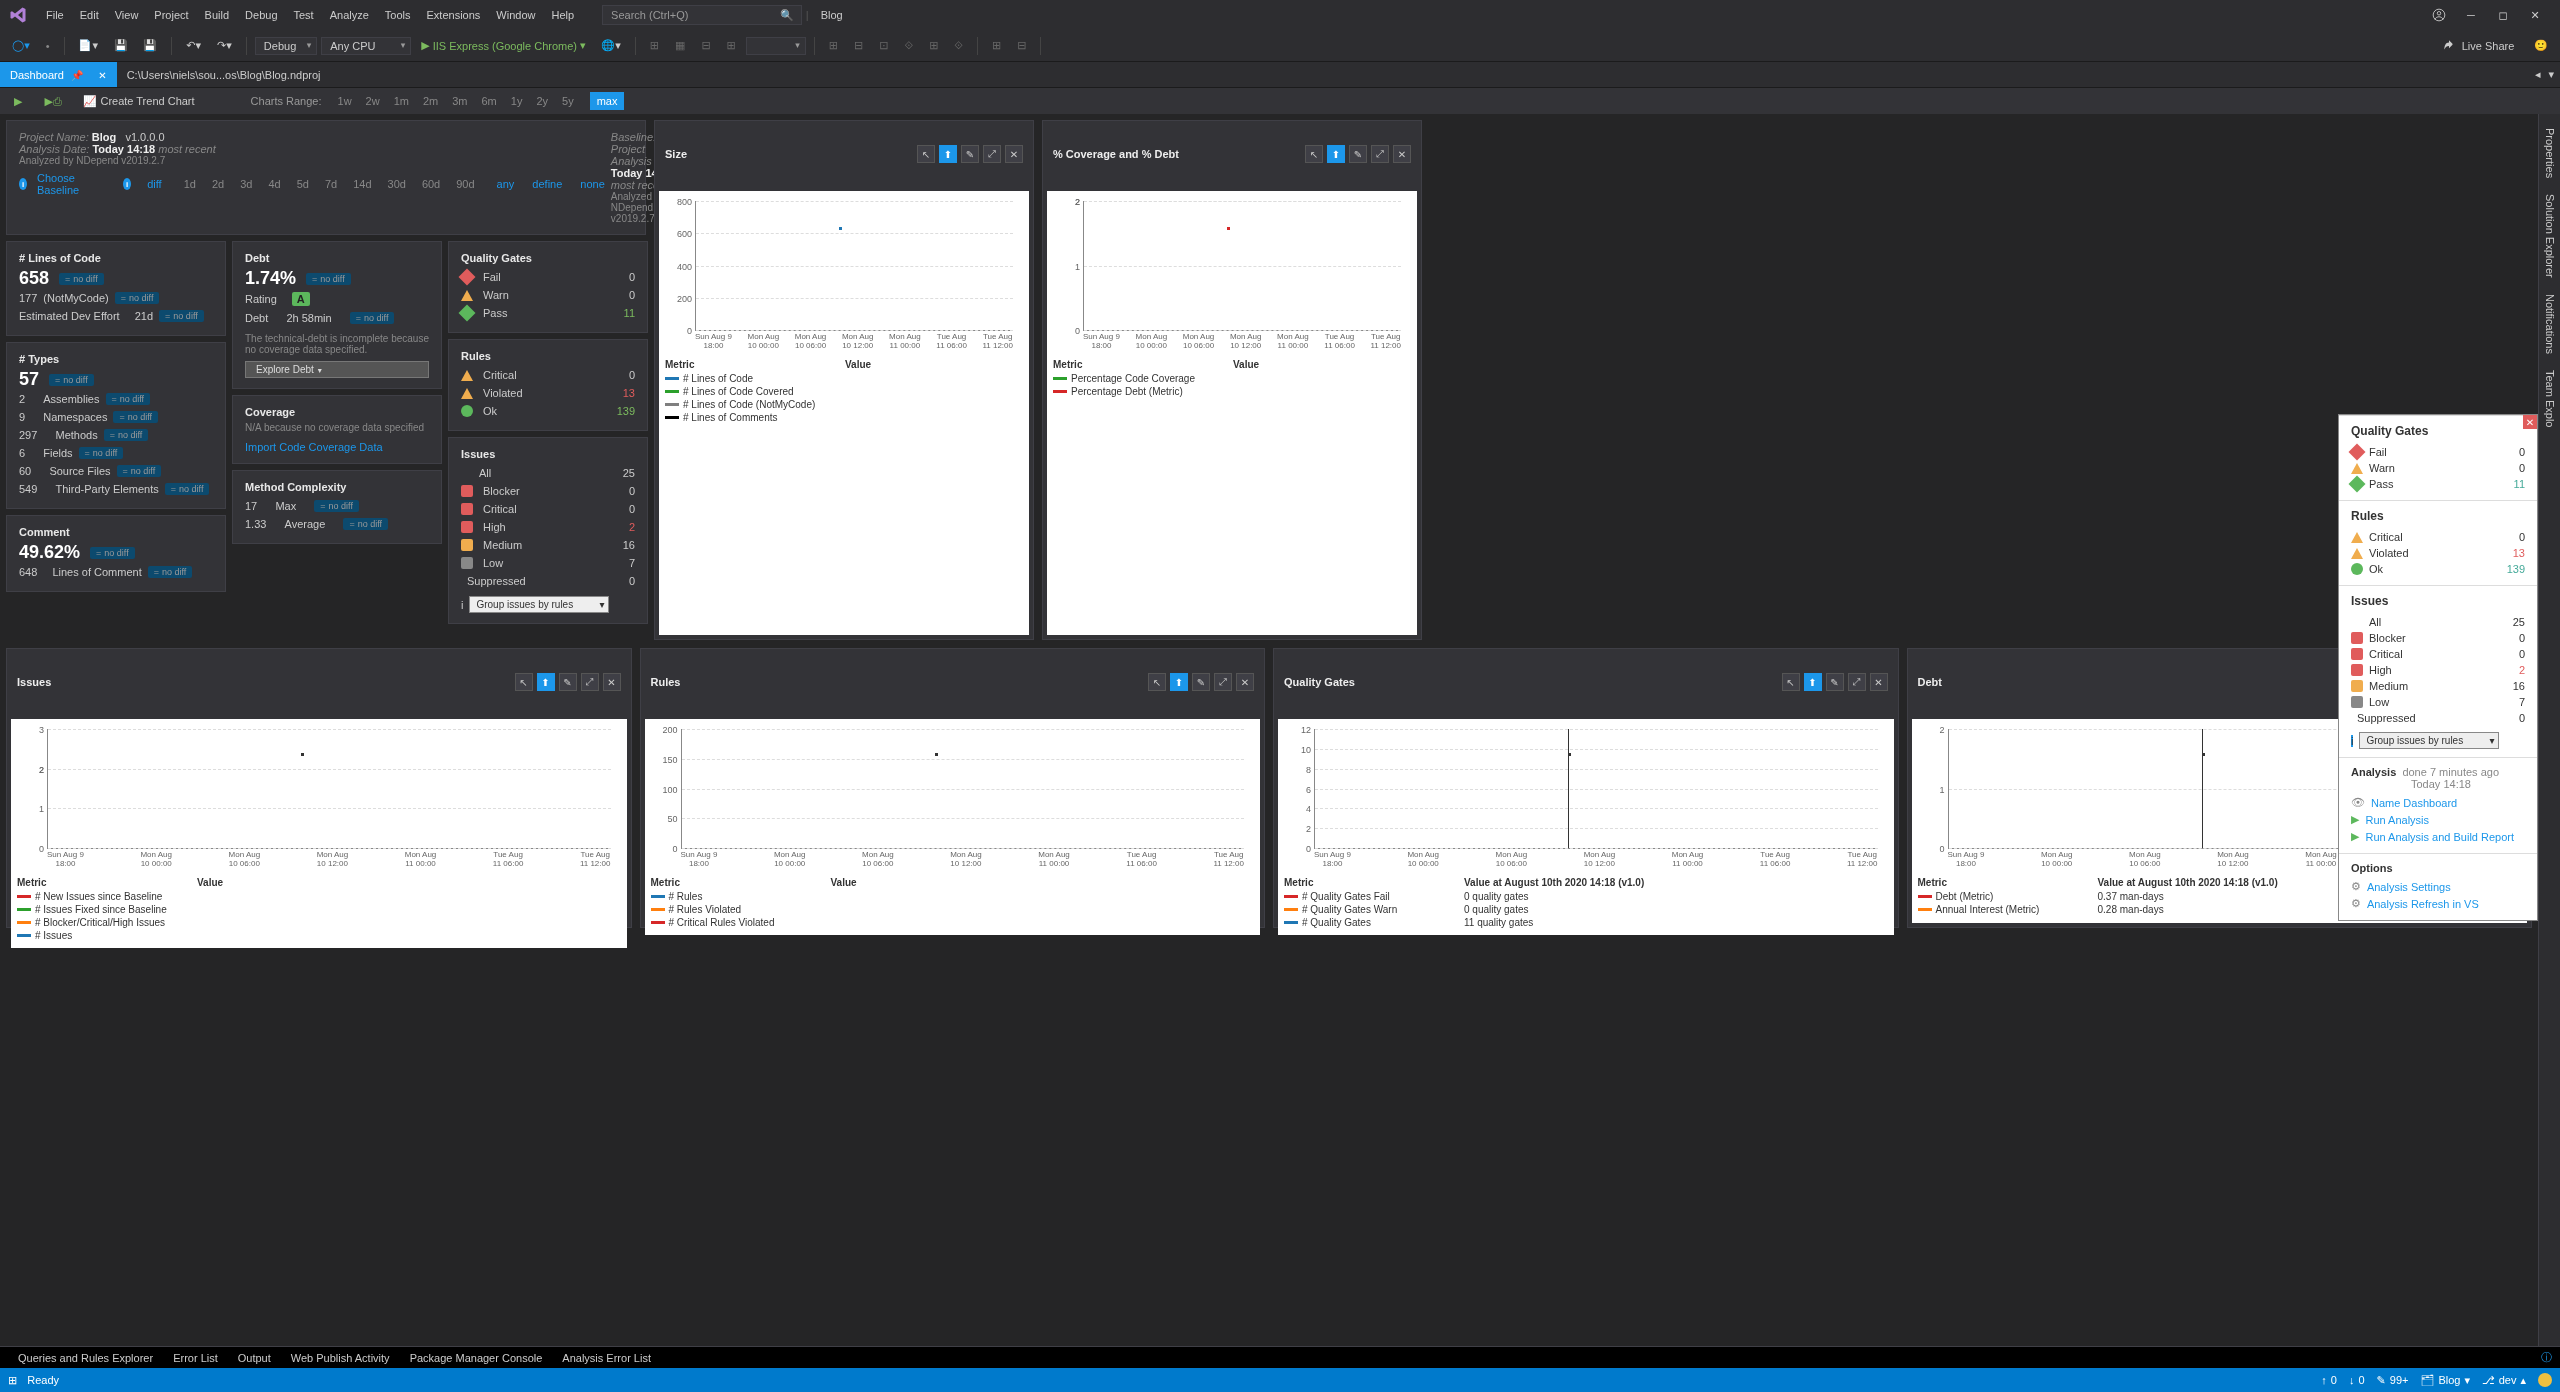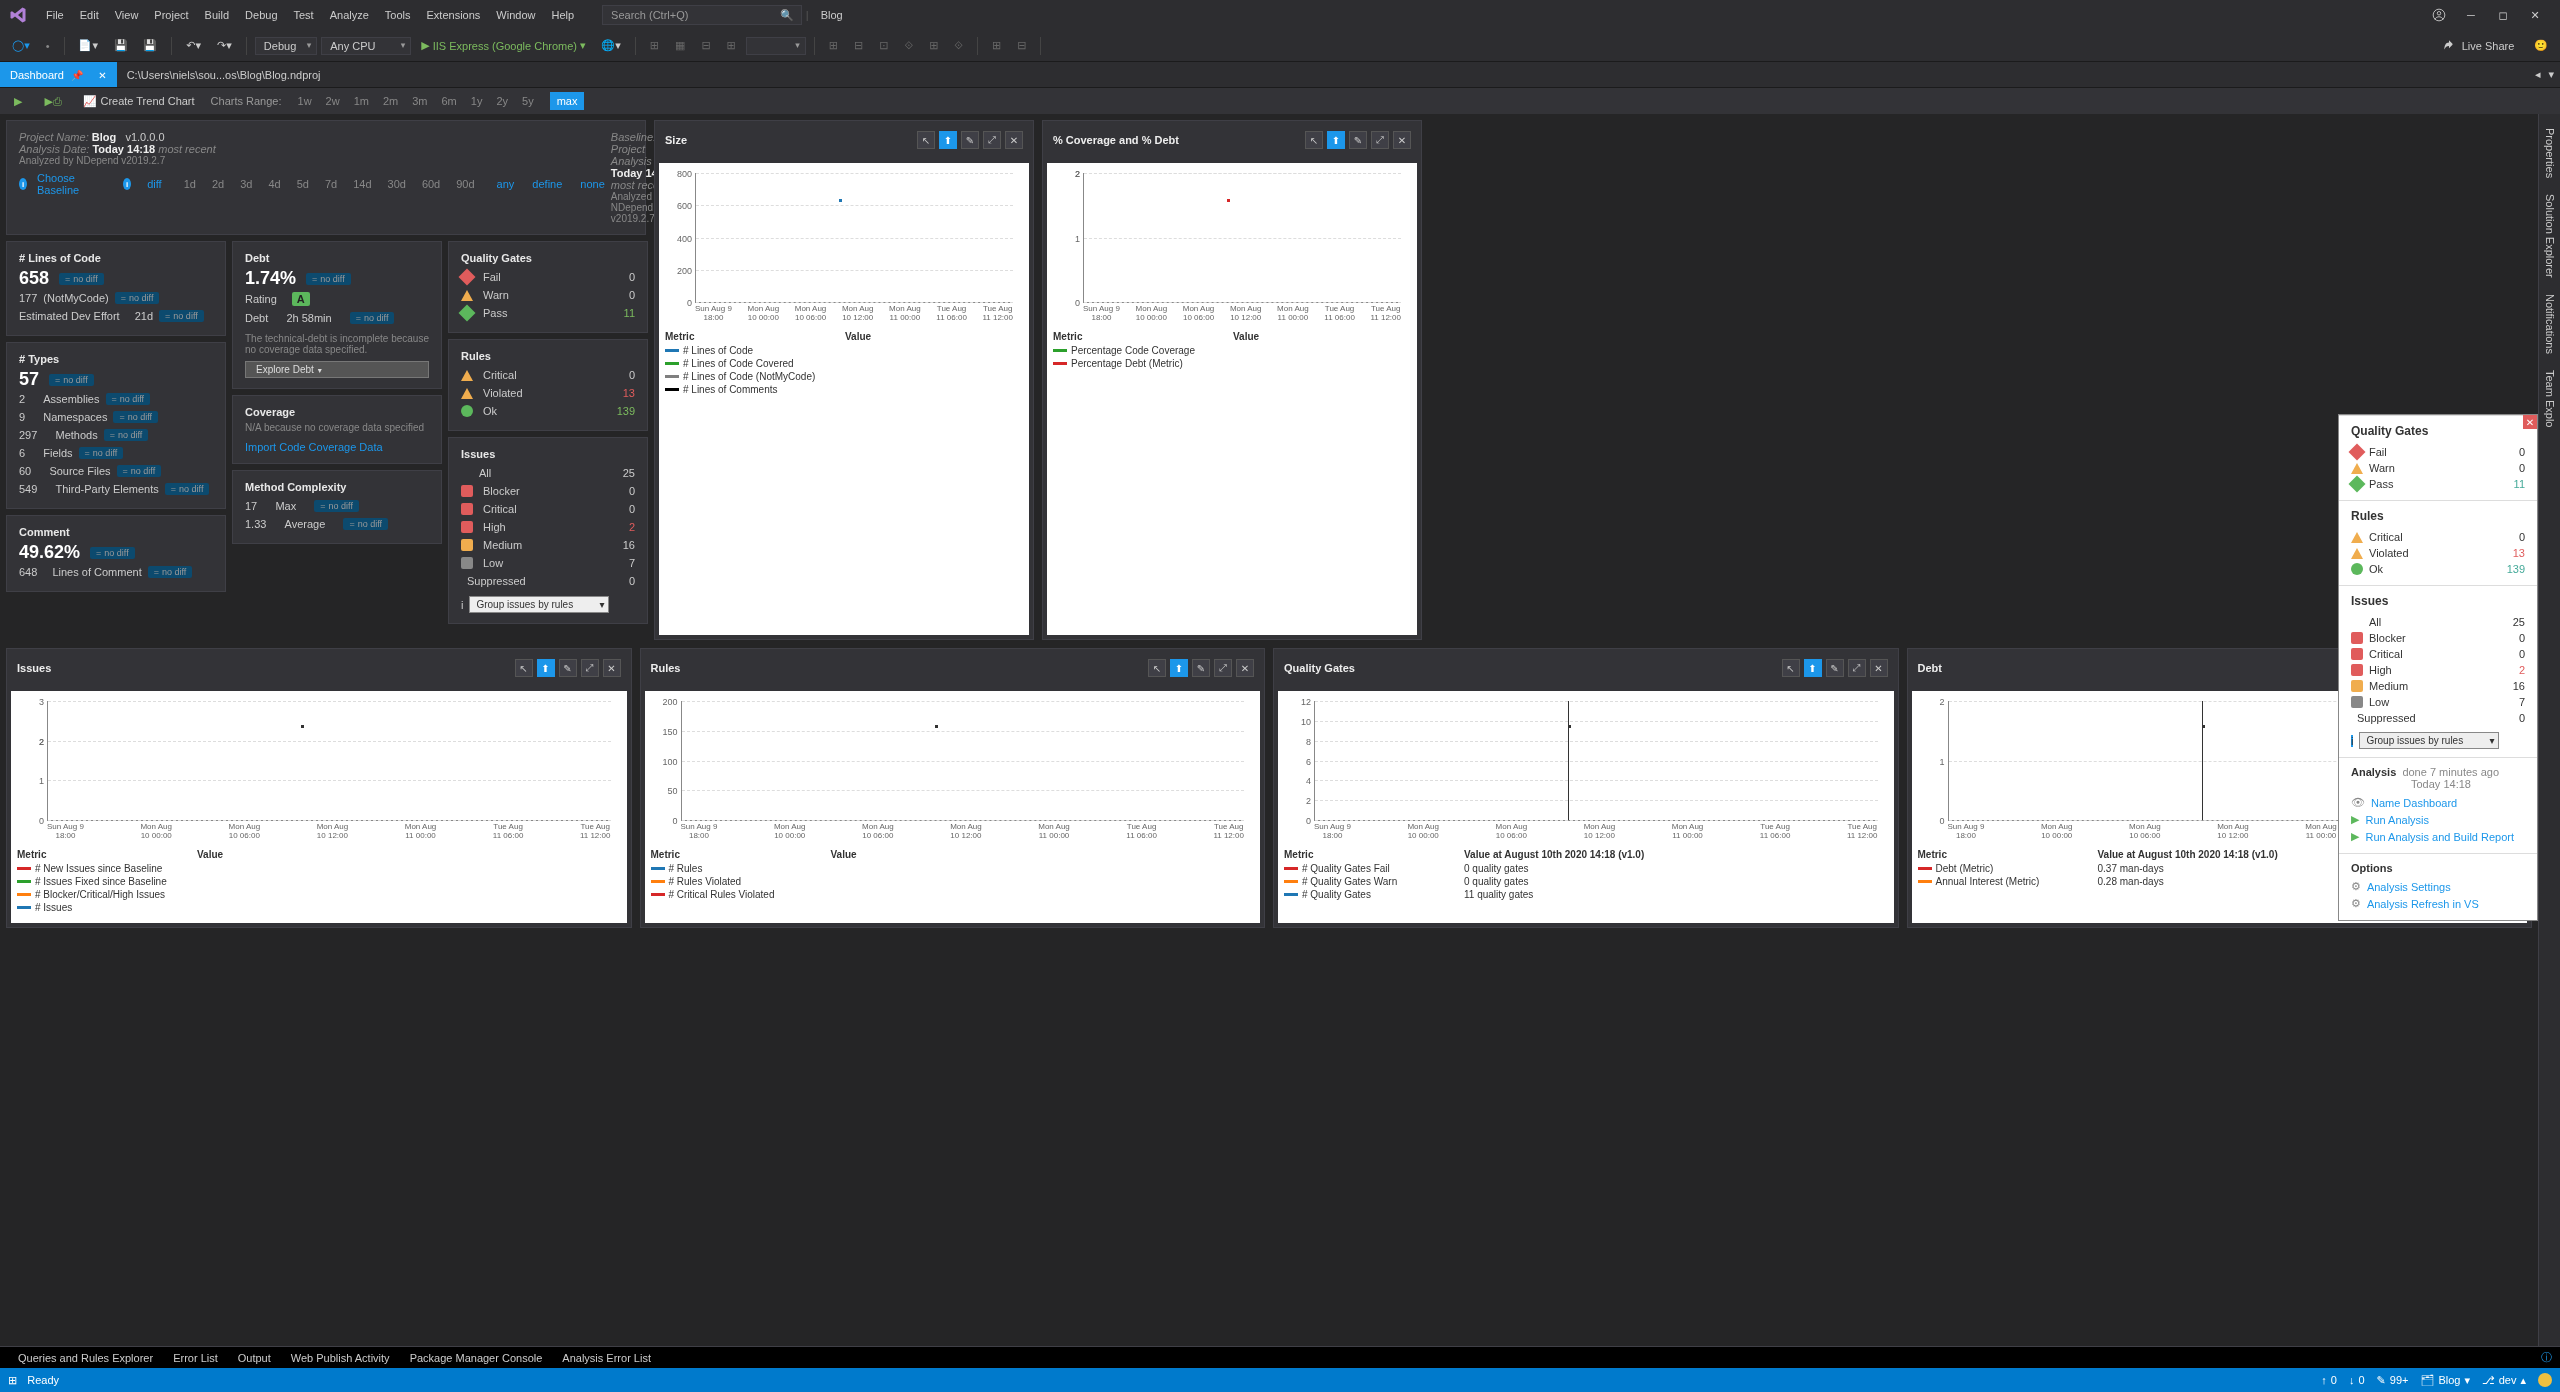--- a/index.html
+++ b/index.html
@@ -80,21 +80,21 @@
 .ic-blocker { background:#e05c5c; border-radius:2px; }
 .ic-high { background:#e05c5c; border-radius:2px; }
 .ic-med { background:#f0ad4e; border-radius:2px; }
 .ic-low { background:#888; border-radius:2px; }
 
 .combo { background:#eee; color:#333; border:1px solid #888; padding:2px 6px; width:140px; font-size:10px; position:relative; cursor:pointer; }
 .combo::after { content:'▾'; position:absolute; right:4px; color:#333; }
 
 
 .chart-panel { background:#333337; border:1px solid #3f3f46; flex:1; display:flex; flex-direction:column; }
-.chart-head { display:flex; align-items:center; padding:10px 10px; background:#333337; }
+.chart-head { display:flex; align-items:center; padding:24px 10px; background:#333337; }
 .chart-head h5 { font-size:11px; font-weight:bold; color:#eee; }
 .chart-tools { margin-left:auto; display:flex; gap:4px; }
 .ct-btn { width:18px; height:18px; border:1px solid #555; background:#3f3f46; display:flex; align-items:center; justify-content:center; font-size:10px; color:#ccc; cursor:pointer; }
 .ct-btn.blue { background:#1c97ea; border-color:#1c97ea; color:#fff; }
 .chart-body { background:#fff; flex:1; margin:4px; padding:6px; color:#333; font-size:10px; position:relative; }
 .chart-plot { height:130px; border-left:1px solid #888; border-bottom:1px solid #888; margin:4px 10px 0 30px; position:relative; }
 .chart-plot.tall { height:120px; }
 .grid-line { position:absolute; left:0; right:0; border-top:1px dashed #ddd; }
 .y-label { position:absolute; right:100%; margin-right:4px; font-size:9px; color:#666; transform:translateY(-50%); }
 .x-labels { display:flex; justify-content:space-between; font-size:8px; color:#666; margin:2px 10px 0 30px; }
@@ -230,21 +230,21 @@
   <div class="doc-tabs-right">
     <span>◂</span>
     <span>▾</span>
   </div>
 </div>
 
 <div class="subbar">
   <span class="tb-btn" style="color:#7cbb5e;">▶</span>
   <span class="tb-btn" style="color:#7cbb5e;">▶⎙</span>
   <span class="tb-btn">📈 <span>Create Trend Chart</span></span>
-  <span class="label" style="">Charts Range:</span>
+  <span class="label" style="margin-left:40px;">Charts Range:</span>
   <div id="ranges" style="display:flex; gap:2px;">
         <span class="chip">1w</span>
         <span class="chip">2w</span>
         <span class="chip">1m</span>
         <span class="chip">2m</span>
         <span class="chip">3m</span>
         <span class="chip">6m</span>
         <span class="chip">1y</span>
         <span class="chip">2y</span>
         <span class="chip">5y</span>

